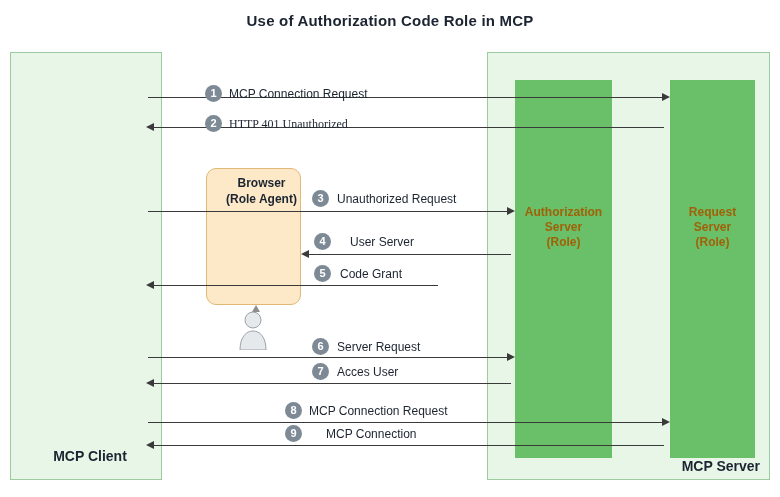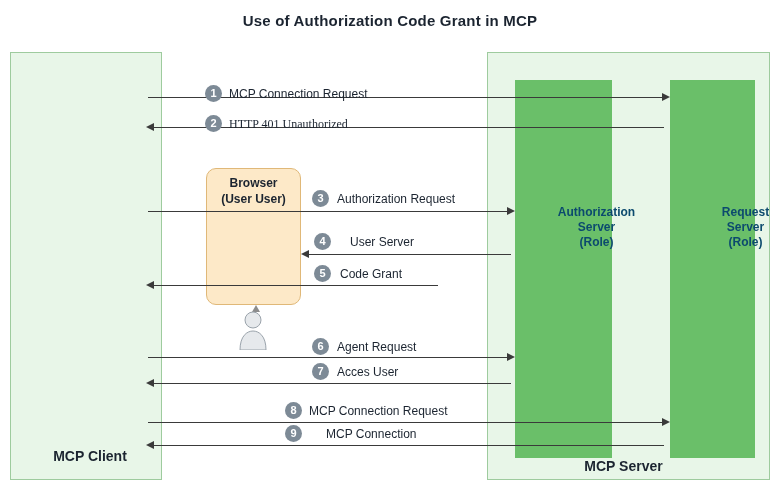--- a/index.html
+++ b/index.html
@@ -56,21 +56,21 @@
     width: 283px;
     height: 428px;
     background: #e8f6e8;
     border: 1px solid #9ecb9e;
   }
   .server-label {
     position: absolute;
     left: 487px;
     top: 458px;
     width: 273px;
-    text-align: center;
+    text-align: right;
     font-size: 14px;
     font-weight: bold;
     color: #1b2430;
   }
   .lifeline {
     position: absolute;
     background: #6abf69;
   }
   .auth-lifeline {
     left: 515px;
@@ -82,23 +82,22 @@
     left: 670px;
     top: 80px;
     width: 85px;
     height: 378px;
   }
   .lifeline-label {
     position: absolute;
     text-align: center;
     font-size: 12px;
     font-weight: bold;
-    color: #0c4a6e;
+    color: #a16207;
     line-height: 15px;
-    padding-left: 33px;
   }
   .auth-lifeline-label {
     left: 515px;
     top: 205px;
     width: 97px;
   }
   .res-lifeline-label {
     left: 670px;
     top: 205px;
     width: 85px;
@@ -115,20 +114,21 @@
   .browser-label {
     position: absolute;
     left: 206px;
     top: 175px;
     width: 95px;
     text-align: center;
     font-size: 12px;
     font-weight: bold;
     color: #1b2430;
     line-height: 16px;
+    padding-left: 8px;
   }
   .arrow-line {
     position: absolute;
     height: 0;
     border-top: 1px solid #3a3a3a;
   }
   .arrow-head {
     position: absolute;
     width: 0;
     height: 0;
@@ -183,21 +183,21 @@
     width: 1px;
     height: 10px;
     background: #8c8c8c;
   }
 </style>
 </head>
 <body>
 
 <div id="stage">
 
-  <div class="title">Use of Authorization Code Grant in MCP</div>
+  <div class="title">Use of Authorization Code Role in MCP</div>
 
   <div class="box client-box"></div>
   <div class="client-label">MCP Client</div>
 
   <div class="box server-box"></div>
   <div class="server-label">MCP Server</div>
 
   <div class="lifeline auth-lifeline"></div>
   <div class="lifeline-label auth-lifeline-label">
     <div>Authorization</div>
@@ -208,21 +208,21 @@
   <div class="lifeline res-lifeline"></div>
   <div class="lifeline-label res-lifeline-label">
     <div>Request</div>
     <div>Server</div>
     <div>(Role)</div>
   </div>
 
   <div class="box browser-box"></div>
   <div class="browser-label">
     <div>Browser</div>
-    <div>(User User)</div>
+    <div>(Role Agent)</div>
   </div>
 
   <div class="user-arrow"></div>
   <div class="user-stem"></div>
   <svg class="user-icon" viewBox="0 0 34 42">
     <circle cx="17" cy="12" r="8" fill="#e6e9ec" stroke="#9aa3ab" stroke-width="1"></circle>
     <path d="M4 42 C4 28 11 23 17 23 C23 23 30 28 30 42 Z" fill="#e6e9ec" stroke="#9aa3ab" stroke-width="1"></path>
   </svg>
 
   <div class="arrow-line" style="left:148px; top:97px; width:516px;"></div>
@@ -231,36 +231,36 @@
   <div class="step-label" style="left:229px; top:87px;">MCP Connection Request</div>
 
   <div class="arrow-line" style="left:148px; top:127px; width:516px;"></div>
   <div class="arrow-head left" style="left:146px; top:123px;"></div>
   <div class="step-badge" style="left:205px; top:115px;">2</div>
   <div class="step-label" style="left:229px; top:117px;font-family:Liberation Serif, serif;">HTTP 401 Unauthorized</div>
 
   <div class="arrow-line" style="left:148px; top:211px; width:363px;"></div>
   <div class="arrow-head right" style="left:507px; top:207px;"></div>
   <div class="step-badge" style="left:312px; top:190px;">3</div>
-  <div class="step-label" style="left:337px; top:192px;">Authorization Request</div>
+  <div class="step-label" style="left:337px; top:192px;">Unauthorized Request</div>
 
   <div class="arrow-line" style="left:303px; top:254px; width:208px;"></div>
   <div class="arrow-head left" style="left:301px; top:250px;"></div>
   <div class="step-badge" style="left:314px; top:233px;">4</div>
   <div class="step-label" style="left:350px; top:235px;">User Server</div>
 
   <div class="arrow-line" style="left:148px; top:285px; width:290px;"></div>
   <div class="arrow-head left" style="left:146px; top:281px;"></div>
   <div class="step-badge" style="left:314px; top:265px;">5</div>
   <div class="step-label" style="left:340px; top:267px;">Code Grant</div>
 
   <div class="arrow-line" style="left:148px; top:357px; width:363px;"></div>
   <div class="arrow-head right" style="left:507px; top:353px;"></div>
   <div class="step-badge" style="left:312px; top:338px;">6</div>
-  <div class="step-label" style="left:337px; top:340px;">Agent Request</div>
+  <div class="step-label" style="left:337px; top:340px;">Server Request</div>
 
   <div class="arrow-line" style="left:148px; top:383px; width:363px;"></div>
   <div class="arrow-head left" style="left:146px; top:379px;"></div>
   <div class="step-badge" style="left:312px; top:363px;">7</div>
   <div class="step-label" style="left:337px; top:365px;">Acces User</div>
 
   <div class="arrow-line" style="left:148px; top:422px; width:516px;"></div>
   <div class="arrow-head right" style="left:662px; top:418px;"></div>
   <div class="step-badge" style="left:285px; top:402px;">8</div>
   <div class="step-label" style="left:309px; top:404px;">MCP Connection Request</div>

